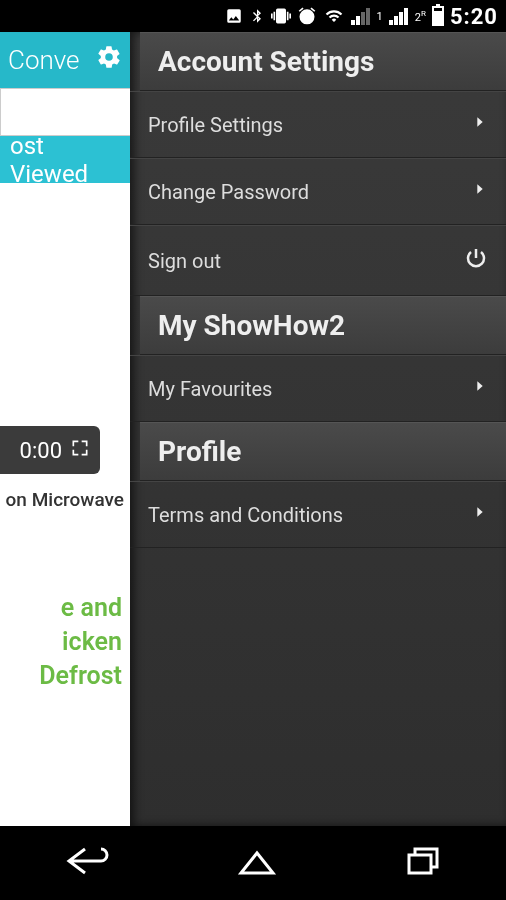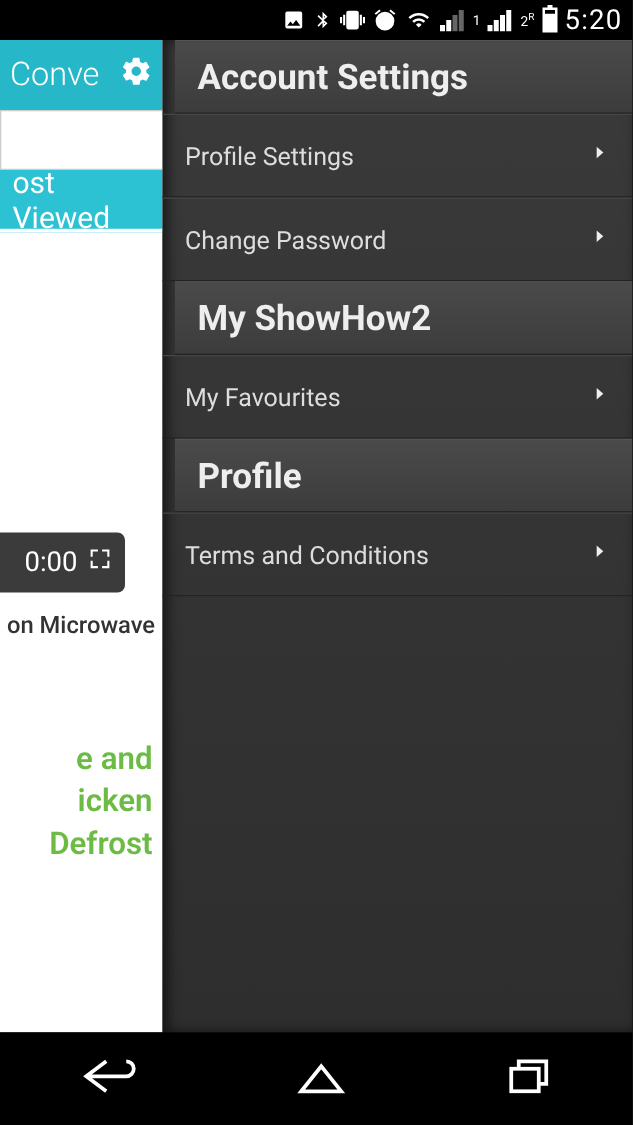--- a/index.html
+++ b/index.html
@@ -13,21 +13,21 @@
     color: #fff;
     display: flex;
     align-items: center;
     justify-content: flex-end;
     padding: 0 8px;
     gap: 6px;
     font-size: 18px;
   }
   .status-bar .icon { display: inline-flex; align-items: center; }
   .status-bar svg { fill: #fff; }
-  .status-time { font-size: 22px; letter-spacing: 1px; font-weight: 400; }
+  .status-time { font-size: 22px; letter-spacing: 1px; font-weight: 700; }
 
   
   .screen {
     position: absolute;
     top: 32px;
     bottom: 74px;
     left: 0; right: 0;
     background: #2b2b2b;
     overflow: hidden;
   }
@@ -269,20 +269,29 @@
 
     <div class="row">
       <span>Change Password</span>
       <span class="chev">
         <svg width="16" height="20" viewBox="0 0 24 24">
             <path d="M8 5l8 7-8 7z"></path>
           </svg>
       </span>
     </div>
 
+    <div class="row">
+      <span>Sign out</span>
+      <span class="power">
+        <svg width="24" height="24" viewBox="0 0 24 24" stroke-width="2.5">
+            <path d="M12 3v9"></path>
+            <path d="M7 6a8 8 0 1 0 10 0"></path>
+          </svg>
+      </span>
+    </div>
 
     <div class="section-header">My ShowHow2</div>
 
     <div class="row">
       <span>My Favourites</span>
       <span class="chev">
         <svg width="16" height="20" viewBox="0 0 24 24">
             <path d="M8 5l8 7-8 7z"></path>
           </svg>
       </span>

